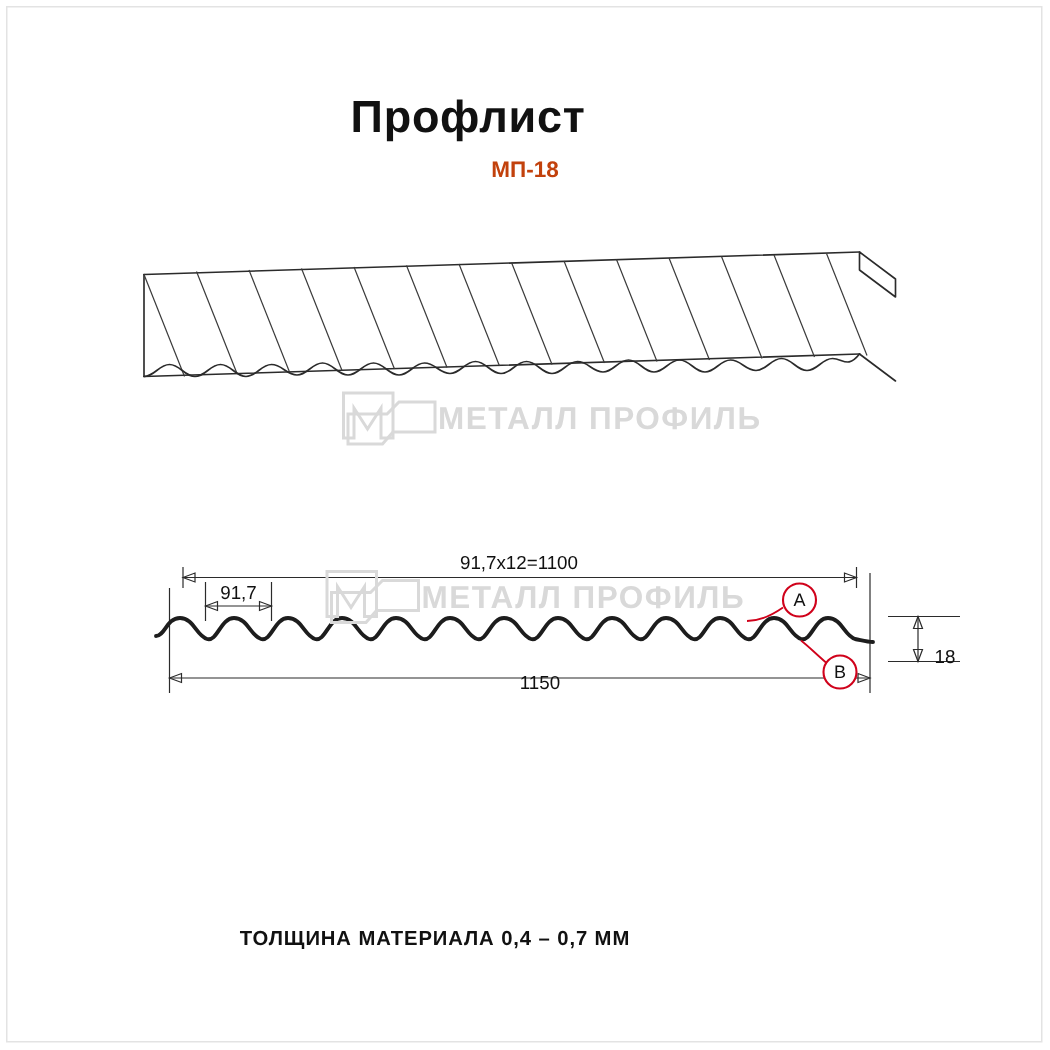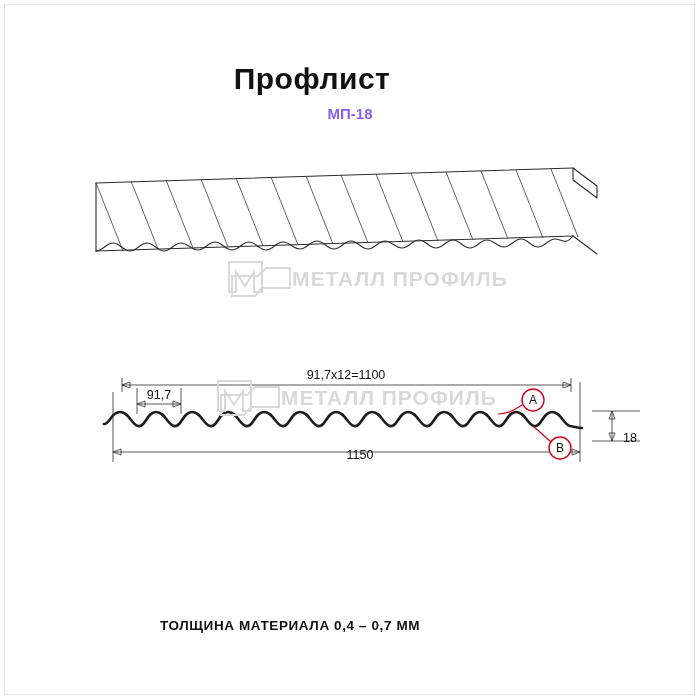--- a/index.html
+++ b/index.html
@@ -41,21 +41,21 @@
     color: #111111;
   }
   .subtitle {
     position: absolute;
     left: 0;
     top: 105px;
     width: 700px;
     text-align: center;
     font-size: 15px;
     font-weight: bold;
-    color: #8b5cf6;
+    color: #c2410c;
   }
   .footer-note {
     position: absolute;
     left: 0;
     top: 618px;
     width: 580px;
     text-align: center;
     font-size: 13.5px;
     font-weight: bold;
     letter-spacing: 0.6px;

